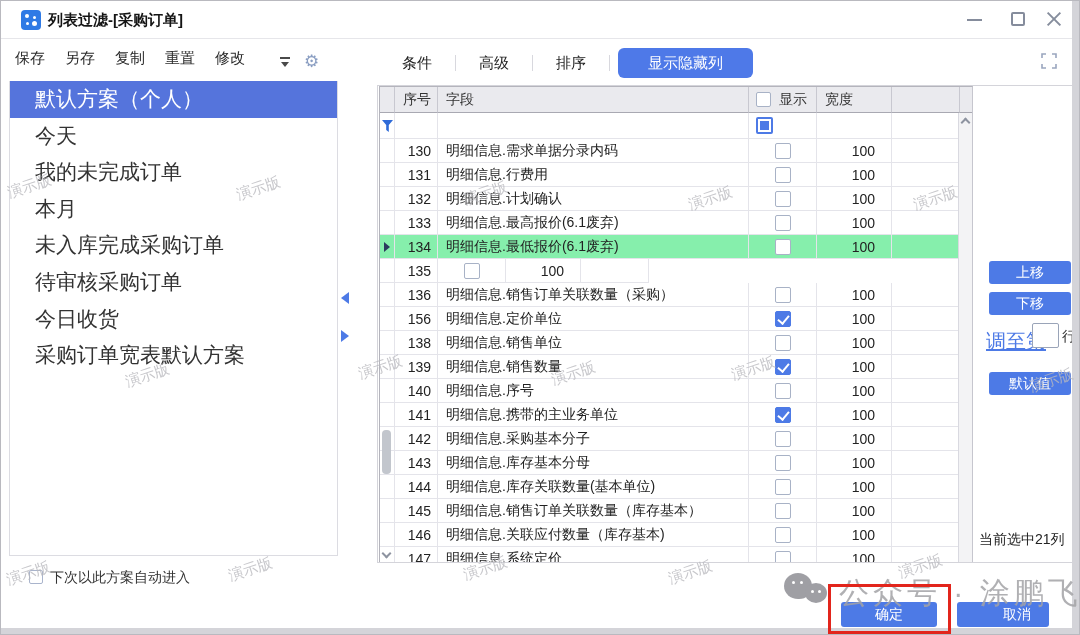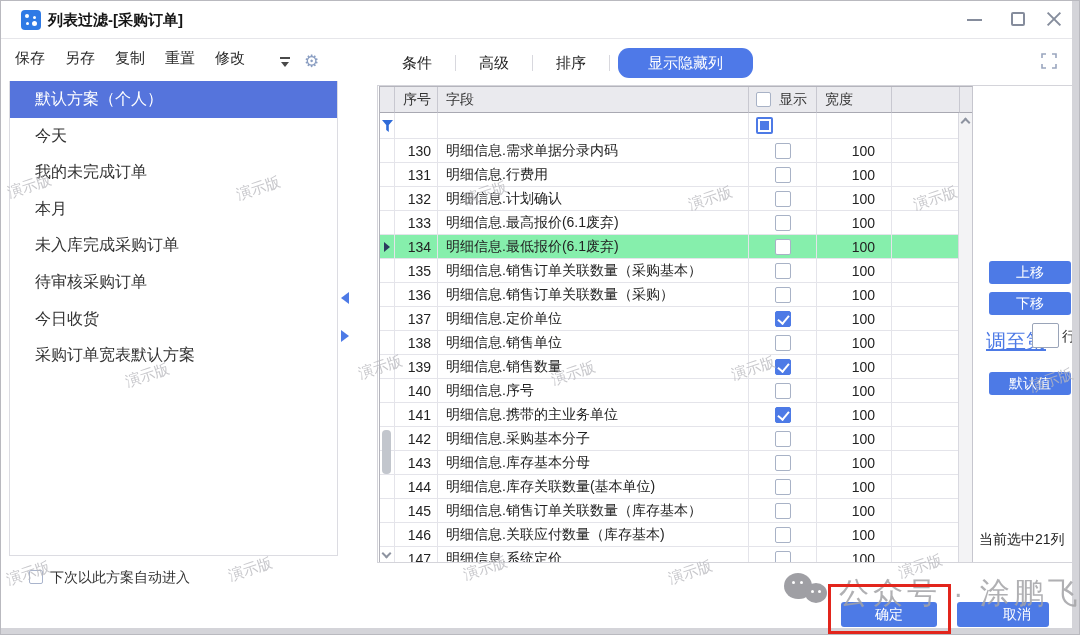--- a/index.html
+++ b/index.html
@@ -33,34 +33,34 @@
   .tb-item { font-size:15px; color:#2b2b2b; margin-right:20px; line-height:22px; cursor:default; }
   #more-icon { position:absolute; left:264px; top:3px; width:12px; height:14px; }
   #more-icon .bar { position:absolute; left:1px; top:3px; width:10px; height:2px; background:#4a4a4a; }
   #more-icon .tri { position:absolute; left:2px; top:8px; width:0; height:0;
        border-left:4px solid transparent; border-right:4px solid transparent; border-top:5px solid #4a4a4a; }
   #gear-icon { position:absolute; left:289px; top:-3px; font-size:17px; color:#8a9ec2; }
 
   
   #sidebar { position:absolute; left:8px; top:80px; width:329px; height:475px; background:#fff;
              border:1px solid #dcdce2; border-top:none; }
-  .side-item { height:36.6px; line-height:36.6px; padding-left:25px; font-size:16px; color:#333;
+  .side-item { height:36.6px; line-height:36.6px; padding-left:25px; font-size:21px; color:#333;
                white-space:nowrap; cursor:default; }
   .side-item.selected { background:#5574dc; color:#fff; }
   #collapse-left { position:absolute; left:340px; top:291px; width:0; height:0;
        border-top:6px solid transparent; border-bottom:6px solid transparent; border-right:8px solid #4d7ae6; }
   #collapse-right { position:absolute; left:340px; top:329px; width:0; height:0;
        border-top:6px solid transparent; border-bottom:6px solid transparent; border-left:8px solid #4d7ae6; }
 
   
   #tabbar { position:absolute; left:378px; top:46px; height:32px; display:flex; align-items:center; }
   .tab-label { font-size:15px; color:#222; margin:0 23px; cursor:default; }
   .tab-sep { width:1px; height:16px; background:#d8d8de; }
   .tab-pill { margin-left:8px; min-width:127px; height:30px; line-height:30px; text-align:center;
-              background:#4e79e8; color:#fff; font-size:15px; border-radius:11px; padding:0 30px; }
+              background:#4e79e8; color:#fff; font-size:15px; border-radius:6px; padding:0 30px; }
   #expand-icon { position:absolute; left:1040px; top:52px; width:16px; height:16px; }
 
   
   #panel { position:absolute; left:376px; top:84px; width:696px; height:478px;
            border:1px solid #d4d4da; background:#fff; }
 
   
   #grid { position:absolute; left:378px; top:85px; width:594px; height:476px; overflow:hidden;
           border-left:1px solid #b4b4bc; border-top:1px solid #b4b4bc; border-right:1px solid #c6c6ce;
           background:#fff; }
@@ -282,42 +282,41 @@
           <div class="g-cell c-show">
             <span class="cb center"></span>
           </div>
           <div class="g-cell c-width">100</div>
           <div class="g-cell c-empty"></div>
           <div class="g-cell" style="width: 14px; border-right: none; border-bottom: none;"></div>
         </div>
         <div class="g-row g-data">
           <div class="g-cell c-gut"></div>
           <div class="g-cell c-seq">135</div>
-          <div class="g-cell c-field">明细信息.销售订单关联数量（采购基本）</div>
           <div class="g-cell c-show">
             <span class="cb center"></span>
           </div>
           <div class="g-cell c-width">100</div>
           <div class="g-cell c-empty"></div>
           <div class="g-cell" style="width: 14px; border-right: none; border-bottom: none;"></div>
         </div>
         <div class="g-row g-data">
           <div class="g-cell c-gut"></div>
           <div class="g-cell c-seq">136</div>
           <div class="g-cell c-field">明细信息.销售订单关联数量（采购）</div>
           <div class="g-cell c-show">
             <span class="cb center"></span>
           </div>
           <div class="g-cell c-width">100</div>
           <div class="g-cell c-empty"></div>
           <div class="g-cell" style="width: 14px; border-right: none; border-bottom: none;"></div>
         </div>
         <div class="g-row g-data">
           <div class="g-cell c-gut"></div>
-          <div class="g-cell c-seq">137</div>
+          <div class="g-cell c-seq">156</div>
           <div class="g-cell c-field">明细信息.定价单位</div>
           <div class="g-cell c-show">
             <span class="cb center checked"></span>
           </div>
           <div class="g-cell c-width">100</div>
           <div class="g-cell c-empty"></div>
           <div class="g-cell" style="width: 14px; border-right: none; border-bottom: none;"></div>
         </div>
         <div class="g-row g-data">
           <div class="g-cell c-gut"></div>

